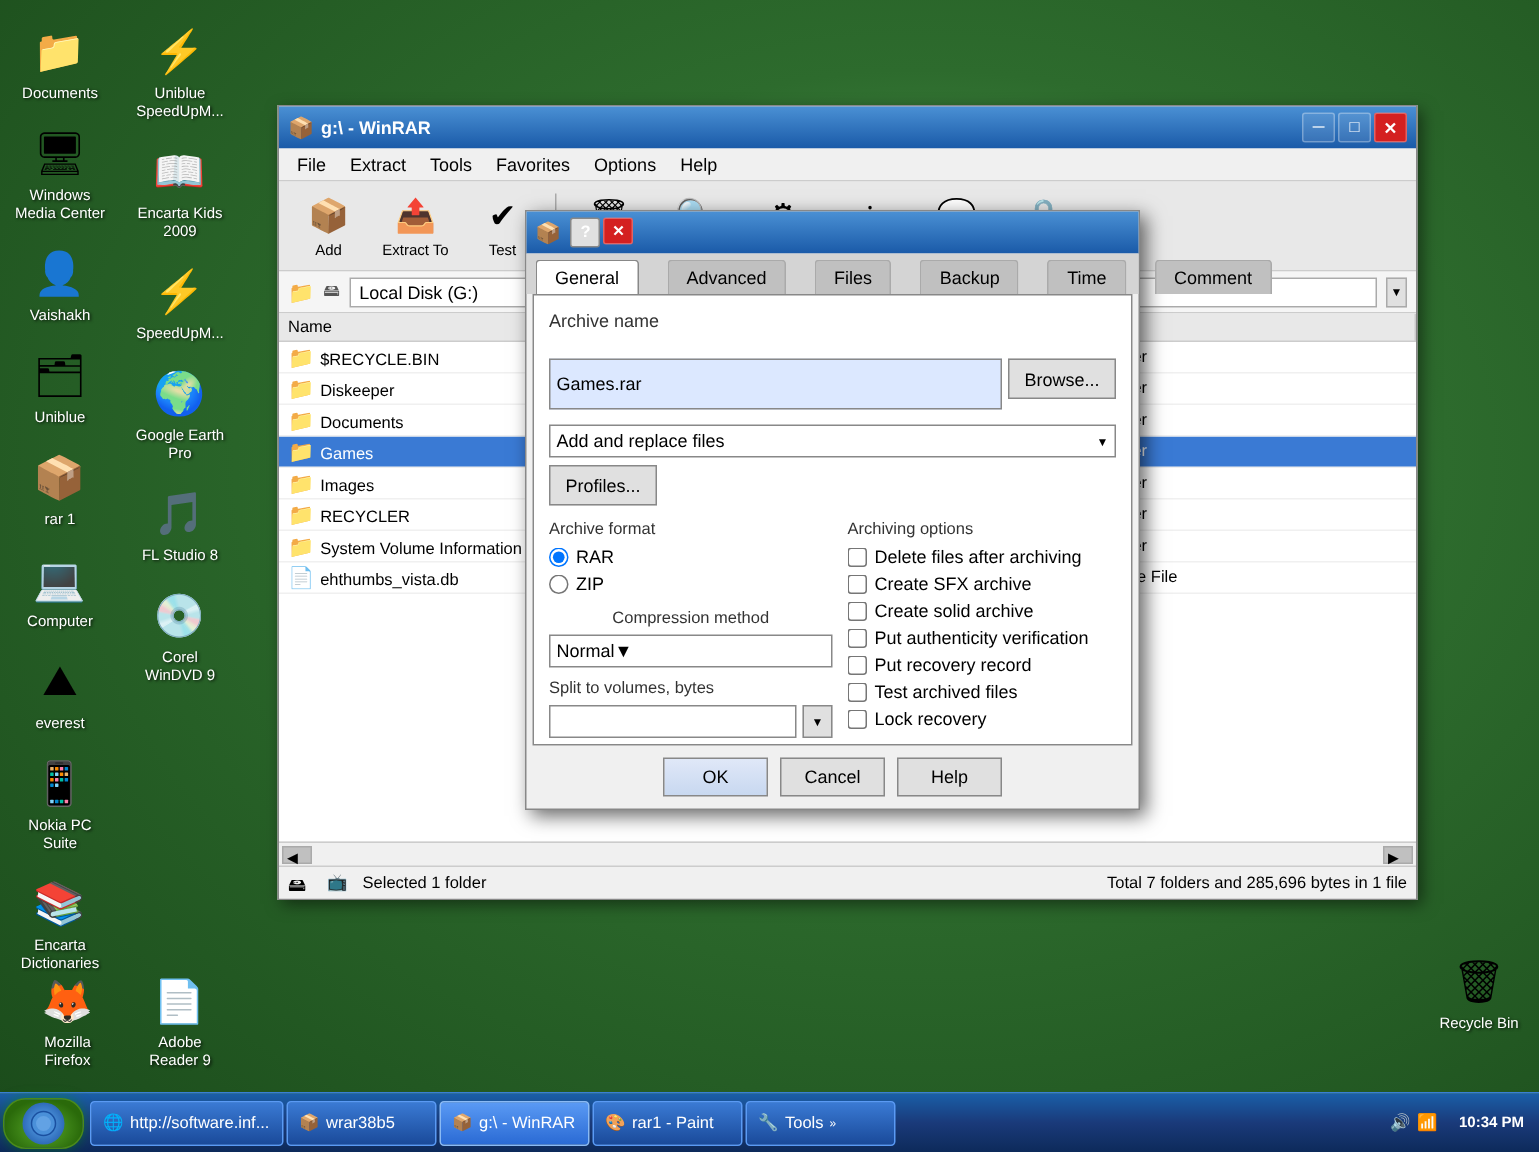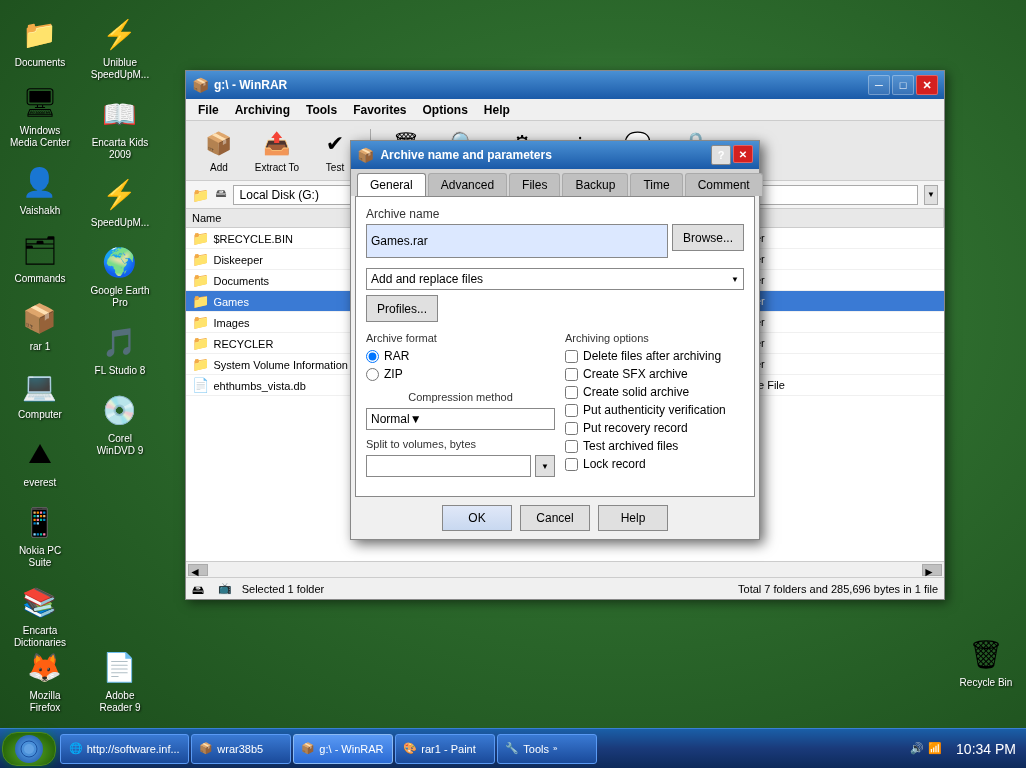--- a/index.html
+++ b/index.html
@@ -126,23 +126,24 @@
     .taskbar-system {
       display: flex;
       align-items: center;
       gap: 4px;
       padding: 0 6px;
       color: white;
       font-size: 11px;
     }
     .taskbar-clock {
       color: white;
-      font-size: 14px;
+      font-size: 10px;
       text-align: center;
       padding: 0 8px;
+      font-weight: bold;
     }
 
     
     .winrar-window {
       position: absolute;
       top: 70px;
       left: 185px;
       width: 760px;
       height: 530px;
       background: #f0f0f0;
@@ -194,21 +195,20 @@
       display: flex;
       align-items: center;
       padding: 0 4px;
       border-bottom: 1px solid #ccc;
     }
     .menu-item {
       padding: 2px 8px;
       cursor: pointer;
       font-size: 12px;
       border-radius: 2px;
-      font-weight: bold;
     }
 
     
     .toolbar {
       height: 60px;
       background: #e8e8e8;
       display: flex;
       align-items: center;
       padding: 4px 6px;
       gap: 4px;
@@ -357,21 +357,21 @@
       color: white;
       font-size: 12px;
       font-weight: bold;
     }
     .dialog-title-icon { margin-right: 6px; font-size: 14px; }
     .dialog-title-text { flex: 1; }
     .dialog-tabs {
       display: flex;
       background: #d4d4d4;
       padding: 4px 6px 0;
-      gap: 2px;
+      gap: 19px;
     }
     .dialog-tab {
       padding: 4px 12px;
       cursor: pointer;
       background: #c0c0c0;
       border: 1px solid #aaa;
       border-bottom: none;
       border-radius: 3px 3px 0 0;
       font-size: 12px;
     }
@@ -388,21 +388,21 @@
       margin: 0 4px;
       padding: 10px;
       display: flex;
       flex-direction: column;
       gap: 10px;
       overflow: hidden;
     }
     .form-row {
       display: flex;
       flex-direction: column;
-      gap: 3px;
+      gap: 18px;
     }
     .form-label {
       font-size: 12px;
       color: #333;
     }
     .form-input-row {
       display: flex;
       gap: 4px;
     }
     .archive-name-input {
@@ -520,21 +520,21 @@
     <div class="desktop-icon">
       <div class="icon-img">🖥</div>
       <div class="icon-label">Windows Media Center</div>
     </div>
     <div class="desktop-icon">
       <div class="icon-img">👤</div>
       <div class="icon-label">Vaishakh</div>
     </div>
     <div class="desktop-icon">
       <div class="icon-img">🗂</div>
-      <div class="icon-label">Commands</div>
+      <div class="icon-label">Uniblue</div>
     </div>
     <div class="desktop-icon">
       <div class="icon-img">📦</div>
       <div class="icon-label">rar 1</div>
     </div>
     <div class="desktop-icon">
       <div class="icon-img">💻</div>
       <div class="icon-label">Computer</div>
     </div>
     <div class="desktop-icon">
@@ -600,21 +600,21 @@
       <span class="window-title-text">g:\ - WinRAR</span>
       <div class="window-controls">
         <div class="win-ctrl-btn">─</div>
         <div class="win-ctrl-btn">□</div>
         <div class="win-ctrl-btn close-btn">✕</div>
       </div>
     </div>
 
     <div class="menu-bar">
       <div class="menu-item">File</div>
-      <div class="menu-item">Archiving</div>
+      <div class="menu-item">Extract</div>
       <div class="menu-item">Tools</div>
       <div class="menu-item">Favorites</div>
       <div class="menu-item">Options</div>
       <div class="menu-item">Help</div>
     </div>
 
     <div class="toolbar">
       <div class="toolbar-btn">
         <div class="toolbar-btn-icon">📦</div>
         <span>Add</span>
@@ -731,21 +731,20 @@
       <span>Selected 1 folder</span>
       <span style="flex:1;"></span>
       <span>Total 7 folders and 285,696 bytes in 1 file</span>
     </div>
   </div>
 
   <div class="archive-dialog">
 
     <div class="dialog-titlebar">
       <span class="dialog-title-icon">📦</span>
-      <span class="dialog-title-text">Archive name and parameters</span>
       <div style="display:flex; gap:2px;">
         <div class="help-btn">?</div>
         <div class="win-ctrl-btn close-btn" style="width:20px; height:18px; font-size:10px;">✕</div>
       </div>
     </div>
 
     <div class="dialog-tabs">
       <div class="dialog-tab active">General</div>
       <div class="dialog-tab">Advanced</div>
       <div class="dialog-tab">Files</div>
@@ -828,21 +827,21 @@
           <div class="checkbox-item">
             <input type="checkbox" style="">
             <span>Put recovery record</span>
           </div>
           <div class="checkbox-item">
             <input type="checkbox" style="">
             <span>Test archived files</span>
           </div>
           <div class="checkbox-item">
             <input type="checkbox" style="">
-            <span>Lock record</span>
+            <span>Lock recovery</span>
           </div>
         </div>
       </div>
 
     </div>
 
     <div class="dialog-buttons">
       <button class="dialog-btn primary">OK</button>
       <button class="dialog-btn">Cancel</button>
       <button class="dialog-btn">Help</button>

